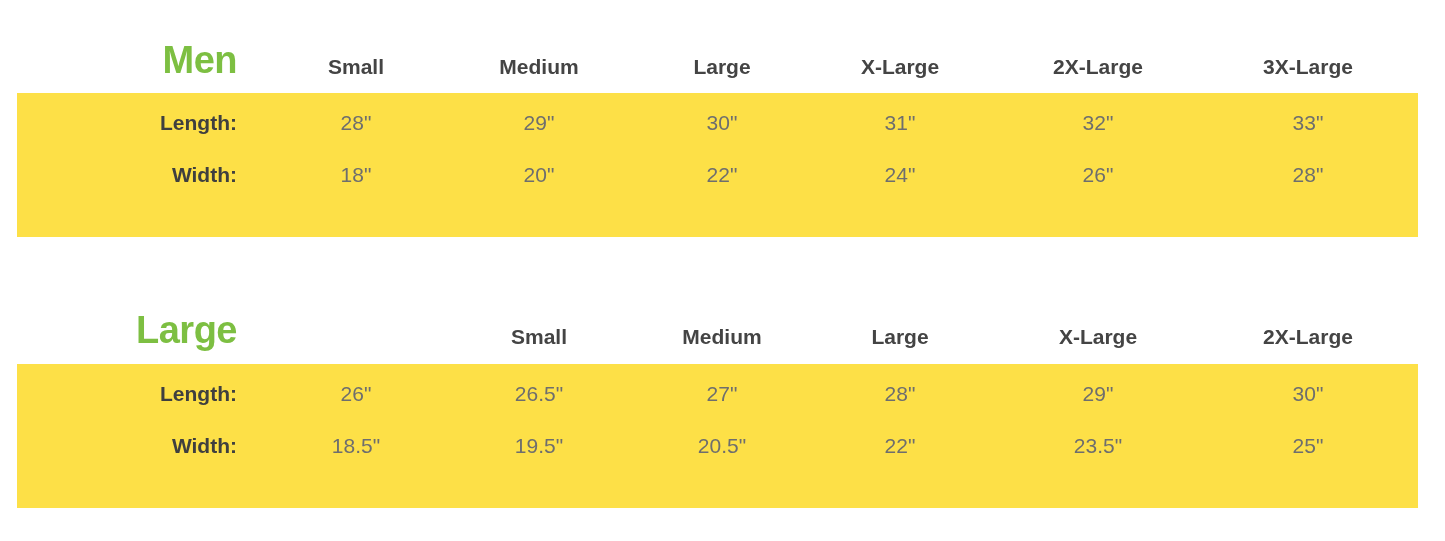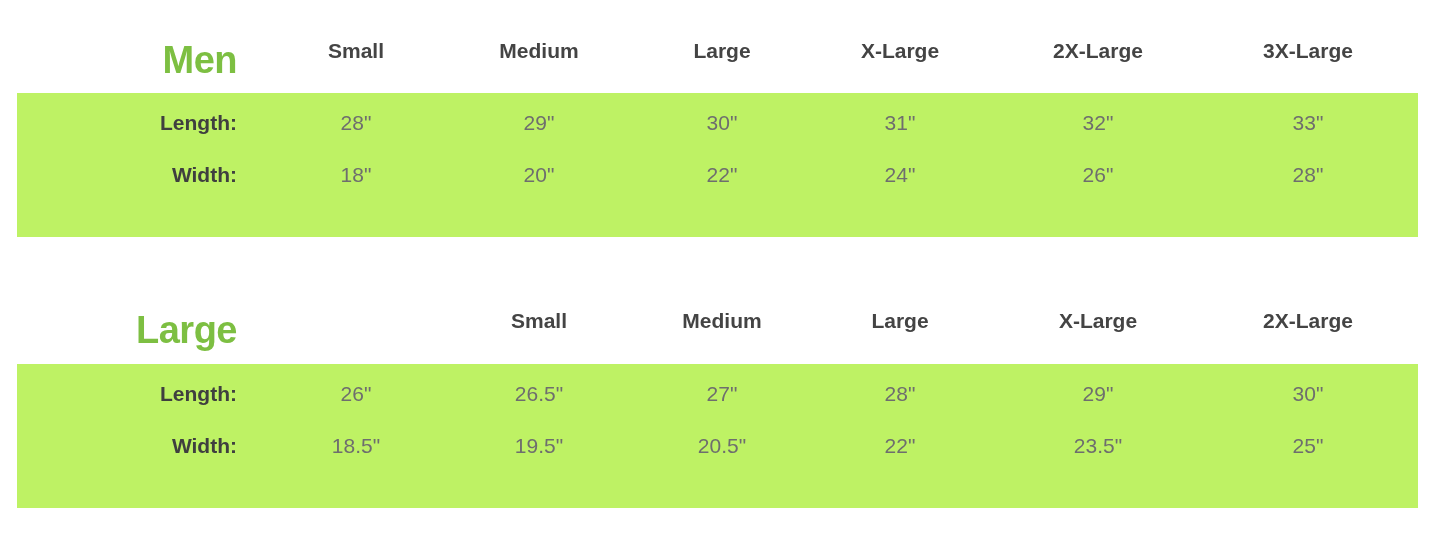--- a/index.html
+++ b/index.html
@@ -47,37 +47,37 @@
     color: #7dbf42;
     font-size: 38px;
     font-weight: bold;
     line-height: 1;
     letter-spacing: -0.5px;
     white-space: nowrap;
   }
 
   .col-head {
     position: absolute;
-    bottom: 32px;
+    bottom: 16px;
     width: 180px;
     text-align: center;
     color: #444444;
     font-size: 21px;
     font-weight: bold;
     line-height: 1;
     white-space: nowrap;
   }
 
   
   .table-body {
     position: absolute;
     left: 17px;
     width: 1401px;
     height: 144px;
-    background: #bef264;
+    background: #fde047;
   }
   #men-table   .table-body { top: 93px; }
   #women-table .table-body { top: 94px; }
 
   .data-row {
     position: absolute;
     left: 0;
     width: 1401px;
     height: 52px;
   }

